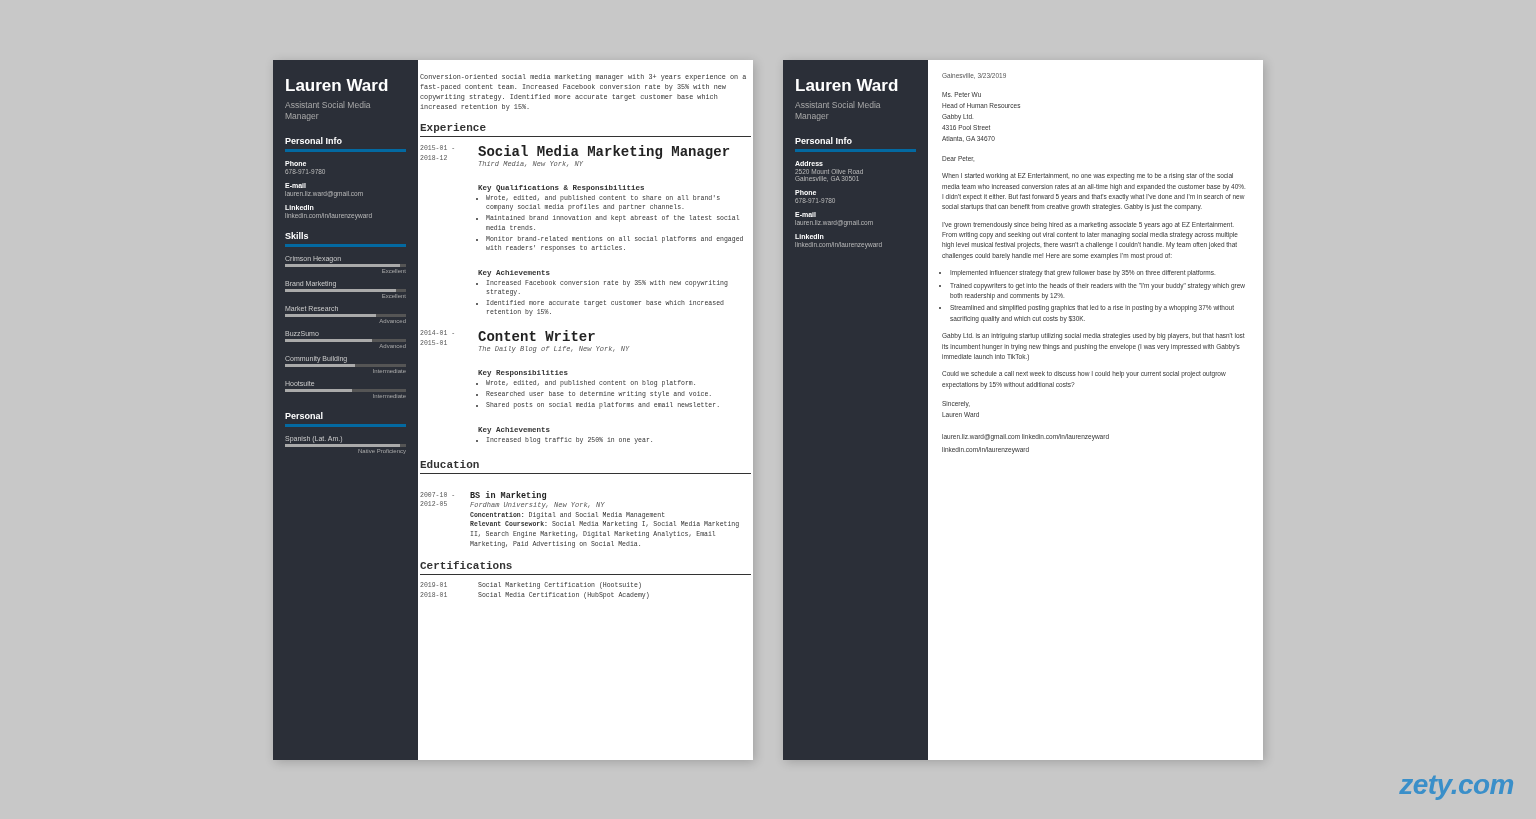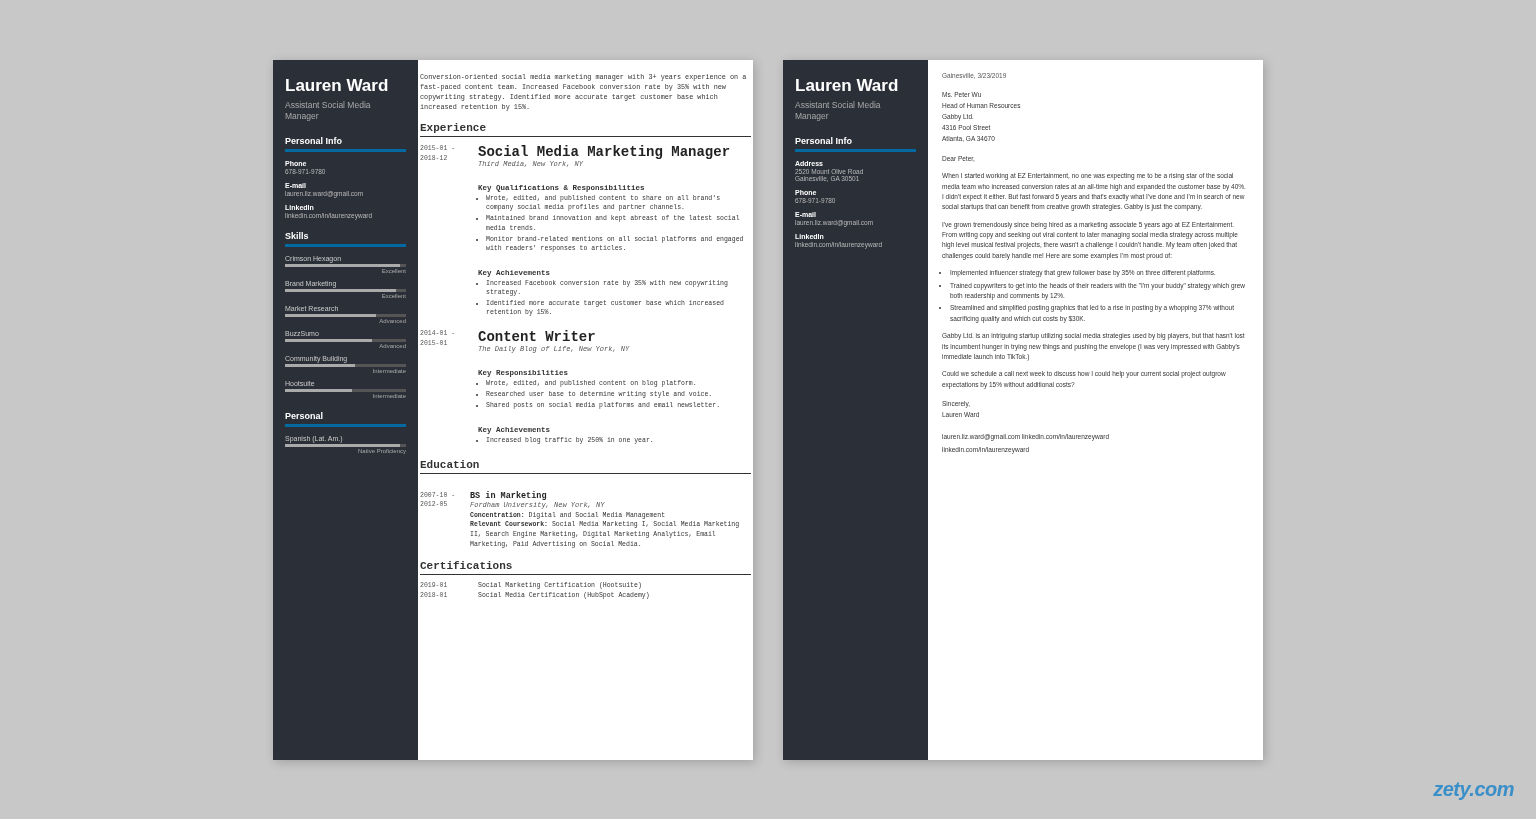--- a/index.html
+++ b/index.html
@@ -275,21 +275,21 @@
       color: #333;
       margin-top: 8px;
       line-height: 1.7;
     }
 
     
     .zety-brand {
       position: fixed;
       bottom: 18px;
       right: 22px;
-      font-size: 20px;
+      font-size: 28px;
       font-weight: bold;
       color: #3a8fc9;
       font-style: italic;
       letter-spacing: -0.5px;
     }
   </style>
 </head>
 <body>
 
 <div class="page-wrapper">

